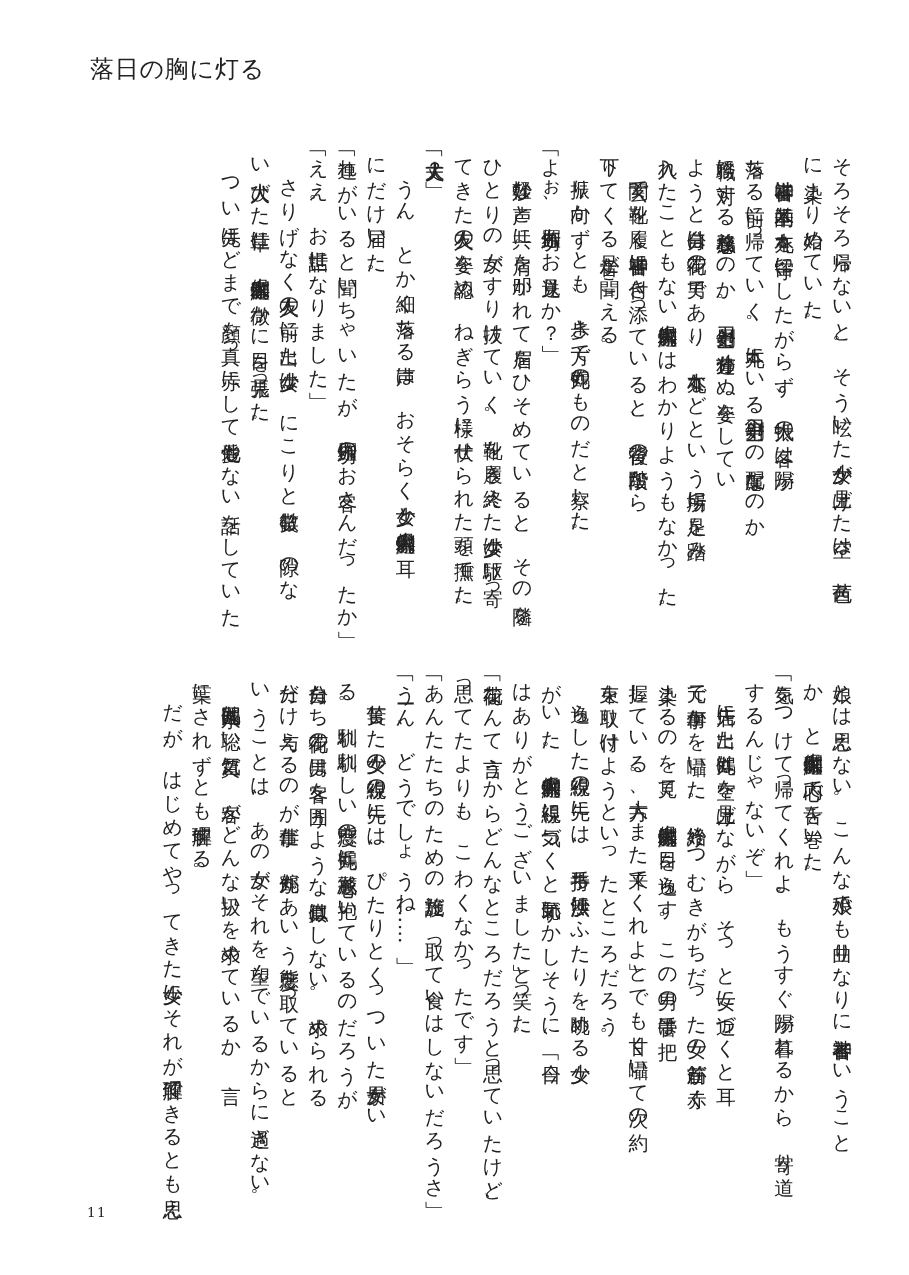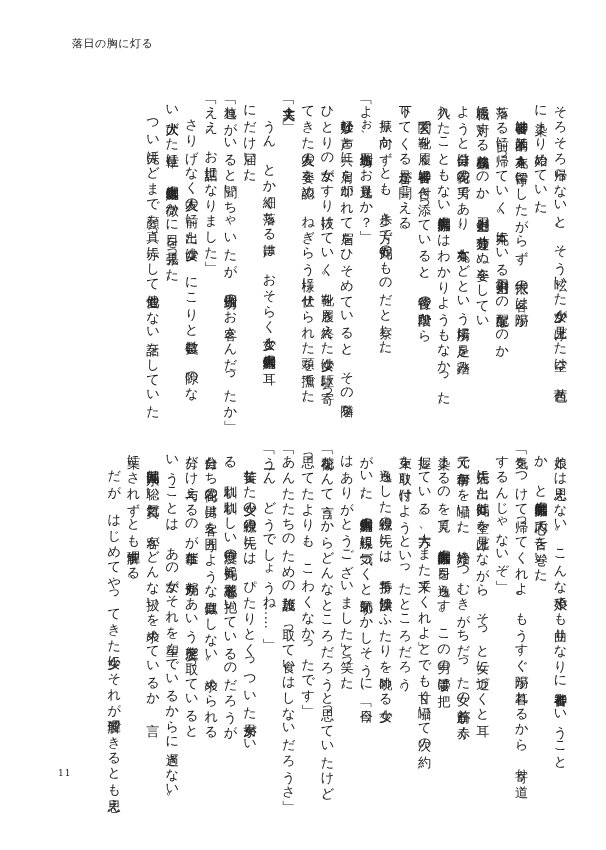--- a/index.html
+++ b/index.html
@@ -1,24 +1,24 @@
 <!DOCTYPE html>
 <html><head>
 <meta charset="utf-8">
 <style>
   html,body{margin:0;padding:0;background:#fff;}
   body{width:606px;height:850px;position:relative;overflow:hidden;
        font-family:"DejaVu Serif","Liberation Serif",serif;color:#222;}
-  .title{position:absolute;left:72px;top:36px;font-size:11px;letter-spacing:0.5px;}
+  .title{position:absolute;left:60px;top:36px;font-size:16px;letter-spacing:0.5px;}
   .block{position:absolute;writing-mode:vertical-rl;font-size:13.2px;line-height:19.4px;
          letter-spacing:0.6px;white-space:pre;}
   .top{right:36px;top:96px;height:330px;}
   .bottom{right:36px;top:446px;height:340px;}
   .col{display:block;}
-  .pageno{position:absolute;left:58px;top:768px;font-size:9px;letter-spacing:1px;}
+  .pageno{position:absolute;left:58px;top:804px;font-size:9px;letter-spacing:1px;}
 </style>
 </head>
 <body>
 
 <div class="title">落日の胸に灯る</div>
 
 <div class="block top" id="topblock"><span class="col">そろそろ帰らないと。そう呟いた少女が見上げた空は、茜色</span><span class="col">に染まり始めていた。</span><span class="col">　審神者は基本的に本丸を留守にしたがらず、大抵の客は陽が</span><span class="col">落ちる前に帰っていく。本丸にいる刀剣男士への配慮なのか、</span><span class="col">職務に対する義務感なのか。刀剣男士と寸分違わぬ姿をしてい</span><span class="col">ようと自分は花街の男であり、本丸などという場所に足を踏み</span><span class="col">入れたこともない大倶利伽羅にはわかりようもなかった。</span><span class="col">　玄関で靴を履く審神者に付き添っていると、背後の階段から</span><span class="col">下りてくる足音が聞こえる。</span><span class="col">　振り向かずとも、歩き方で鶴丸のものだと察した。</span><span class="col">「よぉ、伽羅坊もお見送りか？」</span><span class="col">　軽妙な声と共に肩を叩かれて眉をひそめていると、その隣を</span><span class="col">ひとりの女がすり抜けていく。靴を履き終えた少女は駆け寄っ</span><span class="col">てきた友人の姿を認め、ねぎらう様に伏せられた頭を撫でた。</span><span class="col">「大丈夫？」</span><span class="col">　うん、とか細く落ちる声は、おそらく少女と大倶利伽羅の耳</span><span class="col">にだけ届いた。</span><span class="col">「連れがいると聞いちゃいたが、伽羅坊のお客さんだったか」</span><span class="col">「ええ。お世話になりました」</span><span class="col">　さりげなく友人の前に出た少女は、にこりと微笑む。隙のな</span><span class="col">い大人びた仕草に、大倶利伽羅は微かに目を見張った。</span><span class="col">　つい先ほどまで顔を真っ赤にして他愛もない話をしていた</span></div>
 <div class="block bottom" id="bottomblock"><span class="col">娘とは思えない。こんな小娘でも曲りなりに審神者ということ</span><span class="col">か、と大倶利伽羅は内心で舌を巻いた。</span><span class="col">「気をつけて帰ってくれよ。もうすぐ陽が暮れるから、寄り道</span><span class="col">するんじゃないぞ」</span><span class="col">　店先に出た鶴丸は空を見上げながら、そっと女に近づくと耳</span><span class="col">元で何事かを囁いた。終始うつむきがちだった女の首筋が赤く</span><span class="col">染まるのを見て、大倶利伽羅は目を逸らす。この男の手管は把</span><span class="col">握している。大方、「また来てくれよ」とでも甘く囁いて次の約</span><span class="col">束を取り付けようといったところだろう。</span><span class="col">　逸らした視線の先には、手持ち無沙汰にふたりを眺める少女</span><span class="col">がいた。大倶利伽羅の視線に気づくと気恥ずかしそうに、「今日</span><span class="col">はありがとうございました」と笑った。</span><span class="col">「花街なんて言うからどんなところだろうと思っていたけど、</span><span class="col">思ってたよりも、こわくなかったです」</span><span class="col">「あんたたちのための施設だ。取って食いはしないだろうさ」</span><span class="col">「うーん、どうでしょうね……」</span><span class="col">　苦笑した少女の視線の先には、ぴたりとくっついた男女がい</span><span class="col">る。馴れ馴れしい態度の鶴丸に警戒心を抱いているのだろうが、</span><span class="col">自分たち花街の男は客を囲うような真似はしない。求められる</span><span class="col">分だけ与えるのが仕事だ。鶴丸があいう態度を取っていると</span><span class="col">いうことは、あの女がそれを望んでいるからに過ぎない。</span><span class="col">　鶴丸国永は聡い気質だ。客がどんな扱いを求めているか、言</span><span class="col">葉にされずとも理解する。</span><span class="col">　だが、はじめてやってきた少女にそれが理解できるとも思え</span></div>
 
 <div class="pageno">11</div>

